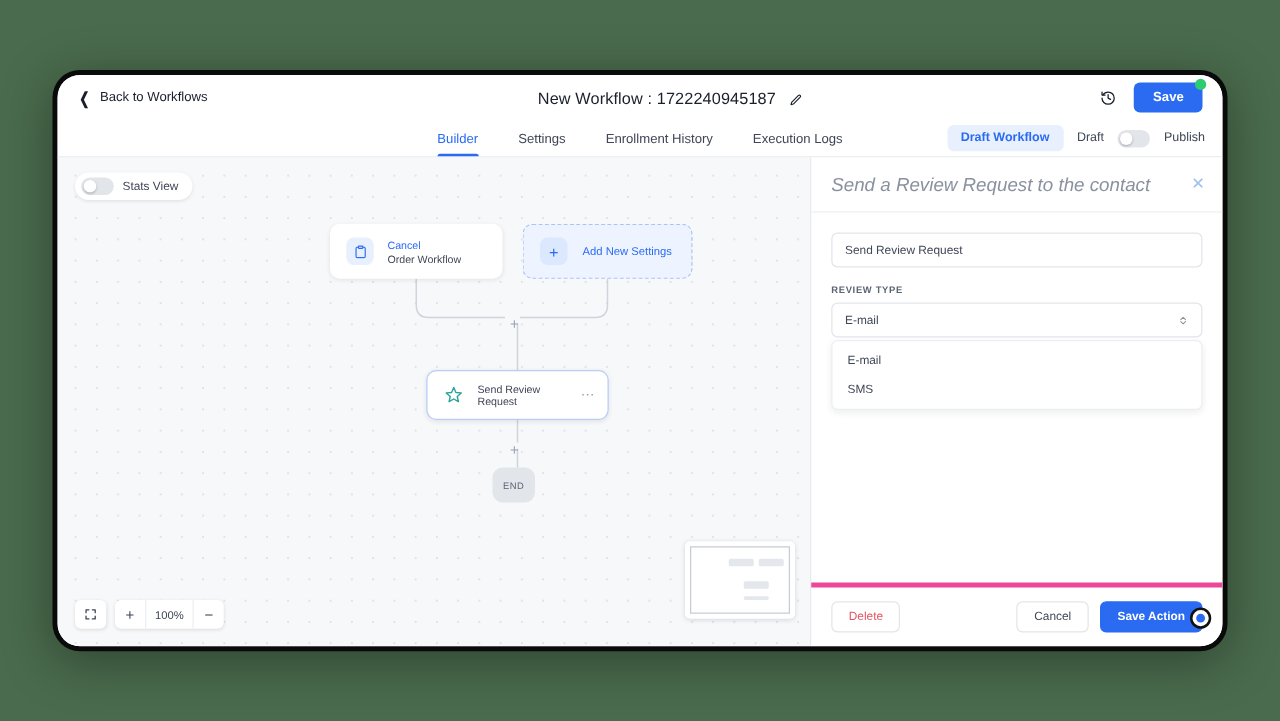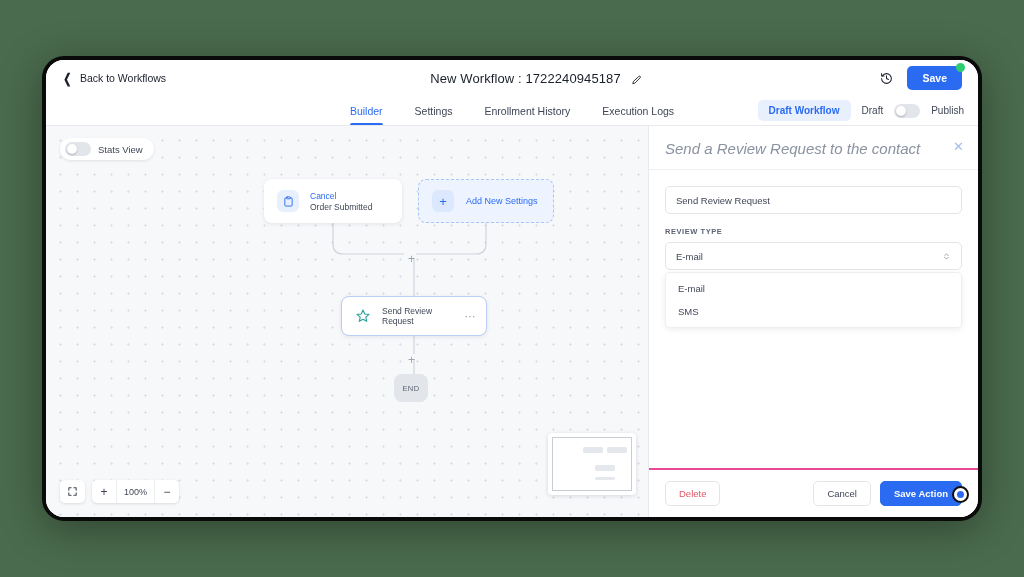--- a/index.html
+++ b/index.html
@@ -468,21 +468,21 @@
     padding: 4px 0;
   }
   .dd-item {
     padding: 6px 12px;
     font-size: 9.5px;
     color: #3f4656;
     cursor: pointer;
   }
 
   .panel-footer {
-    border-top: 2px solid #ec4899;
+    border-top: 4px solid #ec4899;
     padding: 11px 16px;
     display: flex;
     align-items: center;
     gap: 24px;
   }
   .btn {
     font-size: 9.5px;
     border-radius: 5px;
     padding: 6px 13px;
     cursor: pointer;
@@ -607,21 +607,21 @@
 
         <div class="node node-trigger">
           <div class="node-icon-sq">
             <svg width="11" height="11" viewBox="0 0 24 24" fill="none" stroke="#2a6bf2" stroke-width="2" stroke-linecap="round" stroke-linejoin="round">
               <path d="M16 4h2a2 2 0 012 2v14a2 2 0 01-2 2H6a2 2 0 01-2-2V6a2 2 0 012-2h2"></path>
               <rect x="8" y="2" width="8" height="4" rx="1"></rect>
             </svg>
           </div>
           <div class="node-texts">
             <span class="node-title-blue">Cancel</span>
-            <span class="node-sub">Order Submitted</span>
+            <span class="node-sub">Order Workflow</span>
           </div>
         </div>
 
         <div class="node node-add">
           <div class="plus-sq">+</div>
           <span class="node-add-label">Add New Settings</span>
         </div>
 
         <div class="plus-node plus-a">+</div>
 

